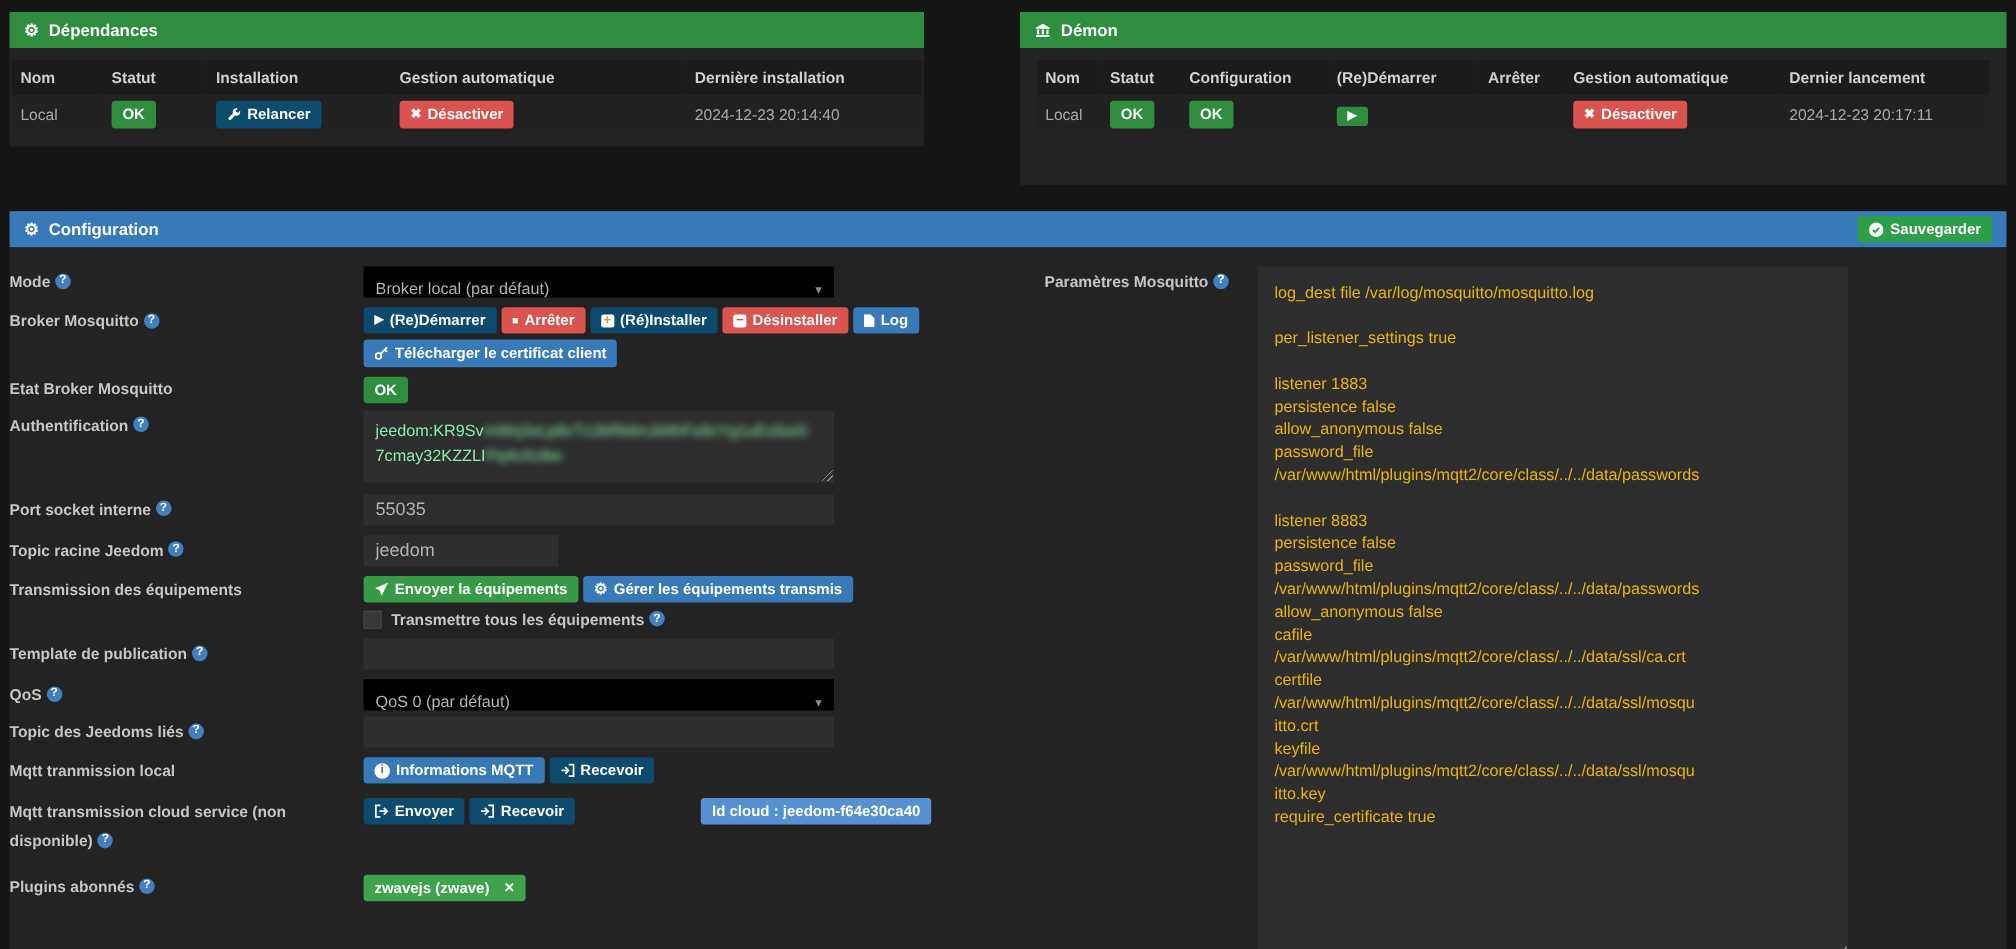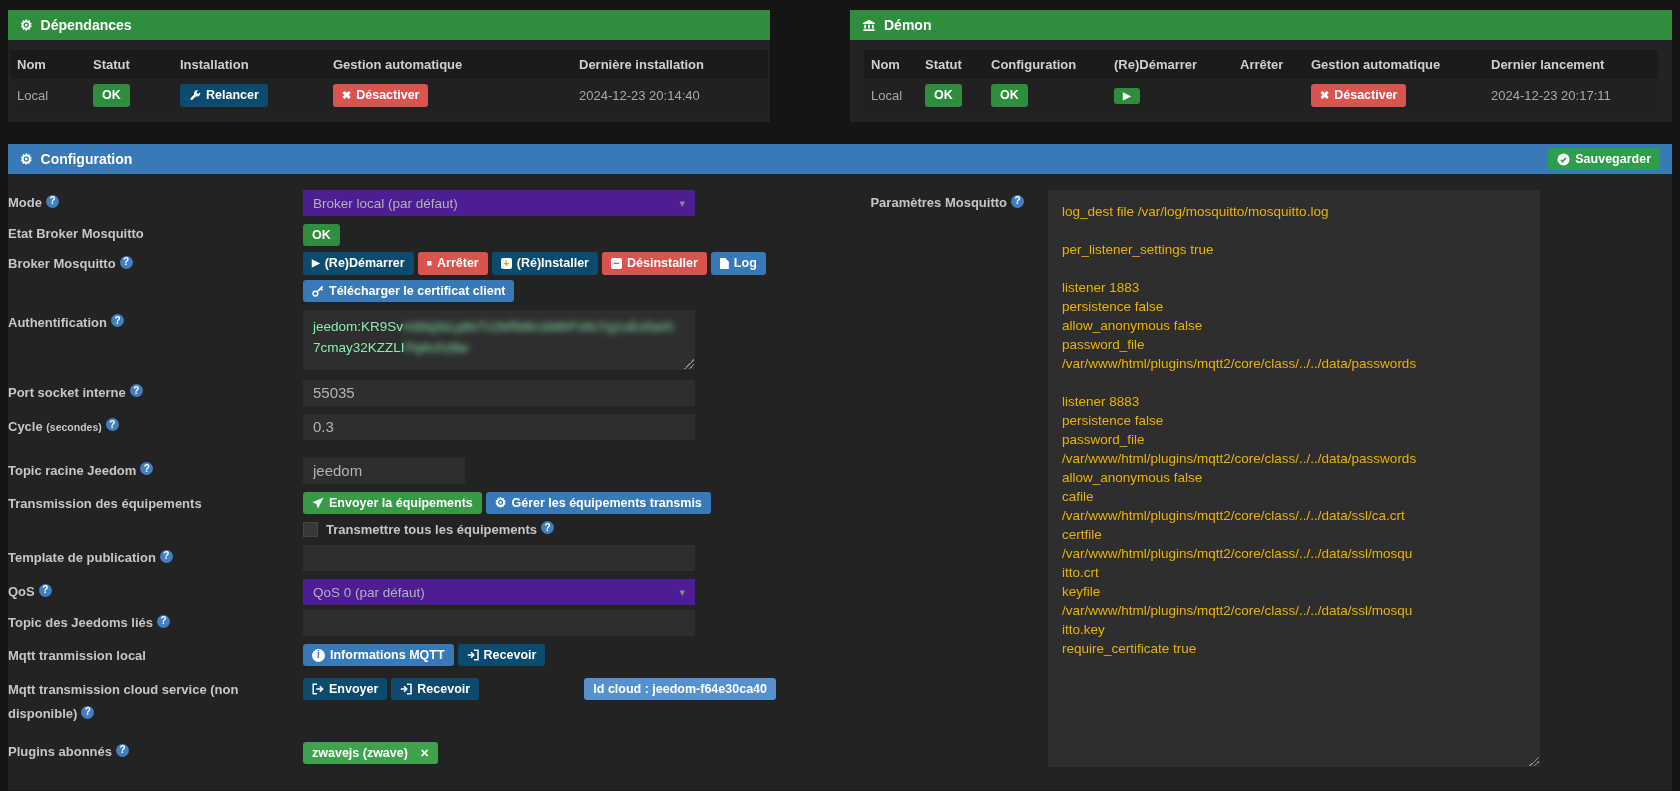--- a/index.html
+++ b/index.html
@@ -2,21 +2,21 @@
 <html><head>
 <meta charset="utf-8">
 <style>
   *{box-sizing:border-box;margin:0;padding:0}
   html,body{width:1680px;height:791px;overflow:hidden}
   body{background:#151515;font-family:"Liberation Sans",sans-serif;font-size:13px;color:#b9b9b9}
   .page{padding:10px 8px 0 8px}
   .top-row{display:flex}
   .panel{background:#232323}
   .p-dep{width:762px;margin-right:80px;height:112px}
-  .p-dae{flex:1;height:112px}
+  .p-dae{flex:1;height:144px}
   .panel-hd{height:30px;display:flex;align-items:center;gap:8px;padding:0 12px;color:#fff;font-size:14px;font-weight:bold}
   .hd-green{background:#2e8e3d}
   .hd-blue{background:#3879b8}
   .hd-icon{font-size:14px;line-height:1;color:#fff}
   .tbl-wrap{margin-top:10px;padding:0 2px}
   .tbl-wrap.pad14{padding:0 14px}
   table{width:100%;border-collapse:collapse;table-layout:fixed}
   thead th{background:#1b1b1b;color:#d0d0d0;font-weight:bold;text-align:left;height:29px;padding:0 0 0 7px;font-size:13px;overflow:hidden;white-space:nowrap}
   tbody td{background:#212121;height:33px;padding:0 0 0 7px;color:#a9a9a9;overflow:hidden;white-space:nowrap}
   .badge{display:inline-flex;align-items:center;gap:5px;padding:3px 9px;border-radius:3px;color:#fff;font-weight:bold;font-size:12.5px;border:none;cursor:pointer;font-family:inherit;line-height:1.3;white-space:nowrap}
@@ -45,21 +45,21 @@
   .col-r{flex:1;display:flex;align-items:flex-start}
   .row{display:flex;align-items:flex-start;margin-bottom:8px}
   .lbl{width:295px;padding-right:14px;color:#c6c6c6;font-weight:bold;line-height:26px;font-size:13px}
   .lbl.lh24{line-height:24px}
   .lbl.lh20{line-height:20px}
   .lbl .suffix{font-size:10.5px;font-weight:bold;color:#c6c6c6}
   .help{display:inline-flex;width:13px;height:13px;border-radius:50%;background:#417fc0;color:#fff;font-size:10px;font-weight:bold;align-items:center;justify-content:center;vertical-align:3px;margin-left:4px;cursor:pointer}
   .ctrl{flex:1}
   .inputbox{width:392px;height:26px;background:#2e2e2e;border:none;color:#b3b3b3;padding:0 10px;font-size:15px;font-family:inherit;display:block}
   .input-sm{width:162px}
-  .selectbox{width:392px;height:26px;background:#4c1d95;color:#b3b3b3;padding:0 10px;font-size:13.5px;display:flex;align-items:center;justify-content:space-between;cursor:pointer}
+  .selectbox{width:392px;height:26px;background:#000000;color:#b3b3b3;padding:0 10px;font-size:13.5px;display:flex;align-items:flex-end;justify-content:space-between;cursor:pointer}
   .caret{color:#8a8a8a;font-size:11px}
   .btn-line{display:flex;gap:4px;align-items:center}
   .btn-line.w392{width:473px}
   .fake-ta{width:392px;height:60px;background:#2e2e2e;padding:6px 10px;line-height:21px;color:#86efac;position:relative;font-size:13.5px;overflow:hidden}
   .redact{filter:blur(3px)}
   .grip{position:absolute;right:1px;bottom:1px;width:10px;height:10px;cursor:nwse-resize;background:linear-gradient(135deg,transparent 0 50%,#8a8a8a 50% 58%,transparent 58% 72%,#8a8a8a 72% 80%,transparent 80%)}
   .cb{display:inline-block;width:15px;height:15px;background:#383838;border:1px solid #464646;margin-right:8px;vertical-align:-3px;cursor:pointer}
   .cb-label{color:#c6c6c6;font-weight:bold}
   .tag-x{margin-left:7px;font-size:11px;cursor:pointer}
   .ta-wrap{position:relative;display:inline-block}
@@ -201,27 +201,20 @@
         <div class="row">
           <div class="lbl"><span>Mode</span><span class="help">?</span></div>
           <div class="ctrl">
             <div class="selectbox">
               <span>Broker local (par défaut)</span>
               <span class="caret">▾</span>
             </div>
           </div>
         </div>
 
-        <div class="row" style="margin-bottom:6px">
-          <div class="lbl lh20"><span>Etat Broker Mosquitto</span></div>
-          <div class="ctrl"><span class="badge bg-green">
-                <span>OK</span>
-              </span></div>
-        </div>
-
         <div class="row" style="margin-bottom:8px">
           <div class="lbl lh24"><span>Broker Mosquitto</span><span class="help">?</span></div>
           <div class="ctrl">
             <div class="btn-line">
               <button class="badge bg-orange">
                   <span class="play-ico">▶</span>
                   <span>(Re)Démarrer</span>
                 </button>
               <button class="badge bg-red">
                   <span class="stop-ico">■</span>
@@ -245,44 +238,45 @@
                 <svg width="12" height="12" viewBox="0 0 12 12">
                     <circle cx="3.4" cy="8.6" r="2.4" fill="none" stroke="#fff" stroke-width="1.5"></circle>
                     <path d="M5.2 6.8 L10.6 1.4 M8.6 3.4 l1.9 1.9" stroke="#fff" stroke-width="1.5" fill="none"></path>
                   </svg>
                 <span>Télécharger le certificat client</span>
               </button>
             </div>
           </div>
         </div>
 
+        <div class="row" style="margin-bottom:6px">
+          <div class="lbl lh20"><span>Etat Broker Mosquitto</span></div>
+          <div class="ctrl"><span class="badge bg-green">
+                <span>OK</span>
+              </span></div>
+        </div>
+
         <div class="row" style="margin-bottom:10px">
           <div class="lbl"><span>Authentification</span><span class="help">?</span></div>
           <div class="ctrl">
             <div class="fake-ta">
               <div><span>jeedom:KR9Sv</span><span class="redact">mWq3xLp8vTz2kRb6nJd4hFs9cYg1uEo5aXi</span></div>
               <div><span>7cmay32KZZLI</span><span class="redact">Pq4vXz8w</span></div>
               <span class="grip"></span>
             </div>
           </div>
         </div>
 
         <div class="row" style="margin-bottom:8px">
           <div class="lbl"><span>Port socket interne</span><span class="help">?</span></div>
           <div class="ctrl">
               <input class="inputbox" value="55035" style="">
             </div>
         </div>
 
-        <div class="row" style="margin-bottom:18px">
-          <div class="lbl"><span>Cycle</span> <span class="suffix">(secondes)</span><span class="help">?</span></div>
-          <div class="ctrl">
-              <input class="inputbox" value="0.3" style="">
-            </div>
-        </div>
 
         <div class="row" style="margin-bottom:8px">
           <div class="lbl"><span>Topic racine Jeedom</span><span class="help">?</span></div>
           <div class="ctrl">
               <input class="inputbox input-sm" value="jeedom" style="">
             </div>
         </div>
 
         <div class="row" style="margin-bottom:8px">
           <div class="lbl lh24"><span>Transmission des équipements</span></div>

